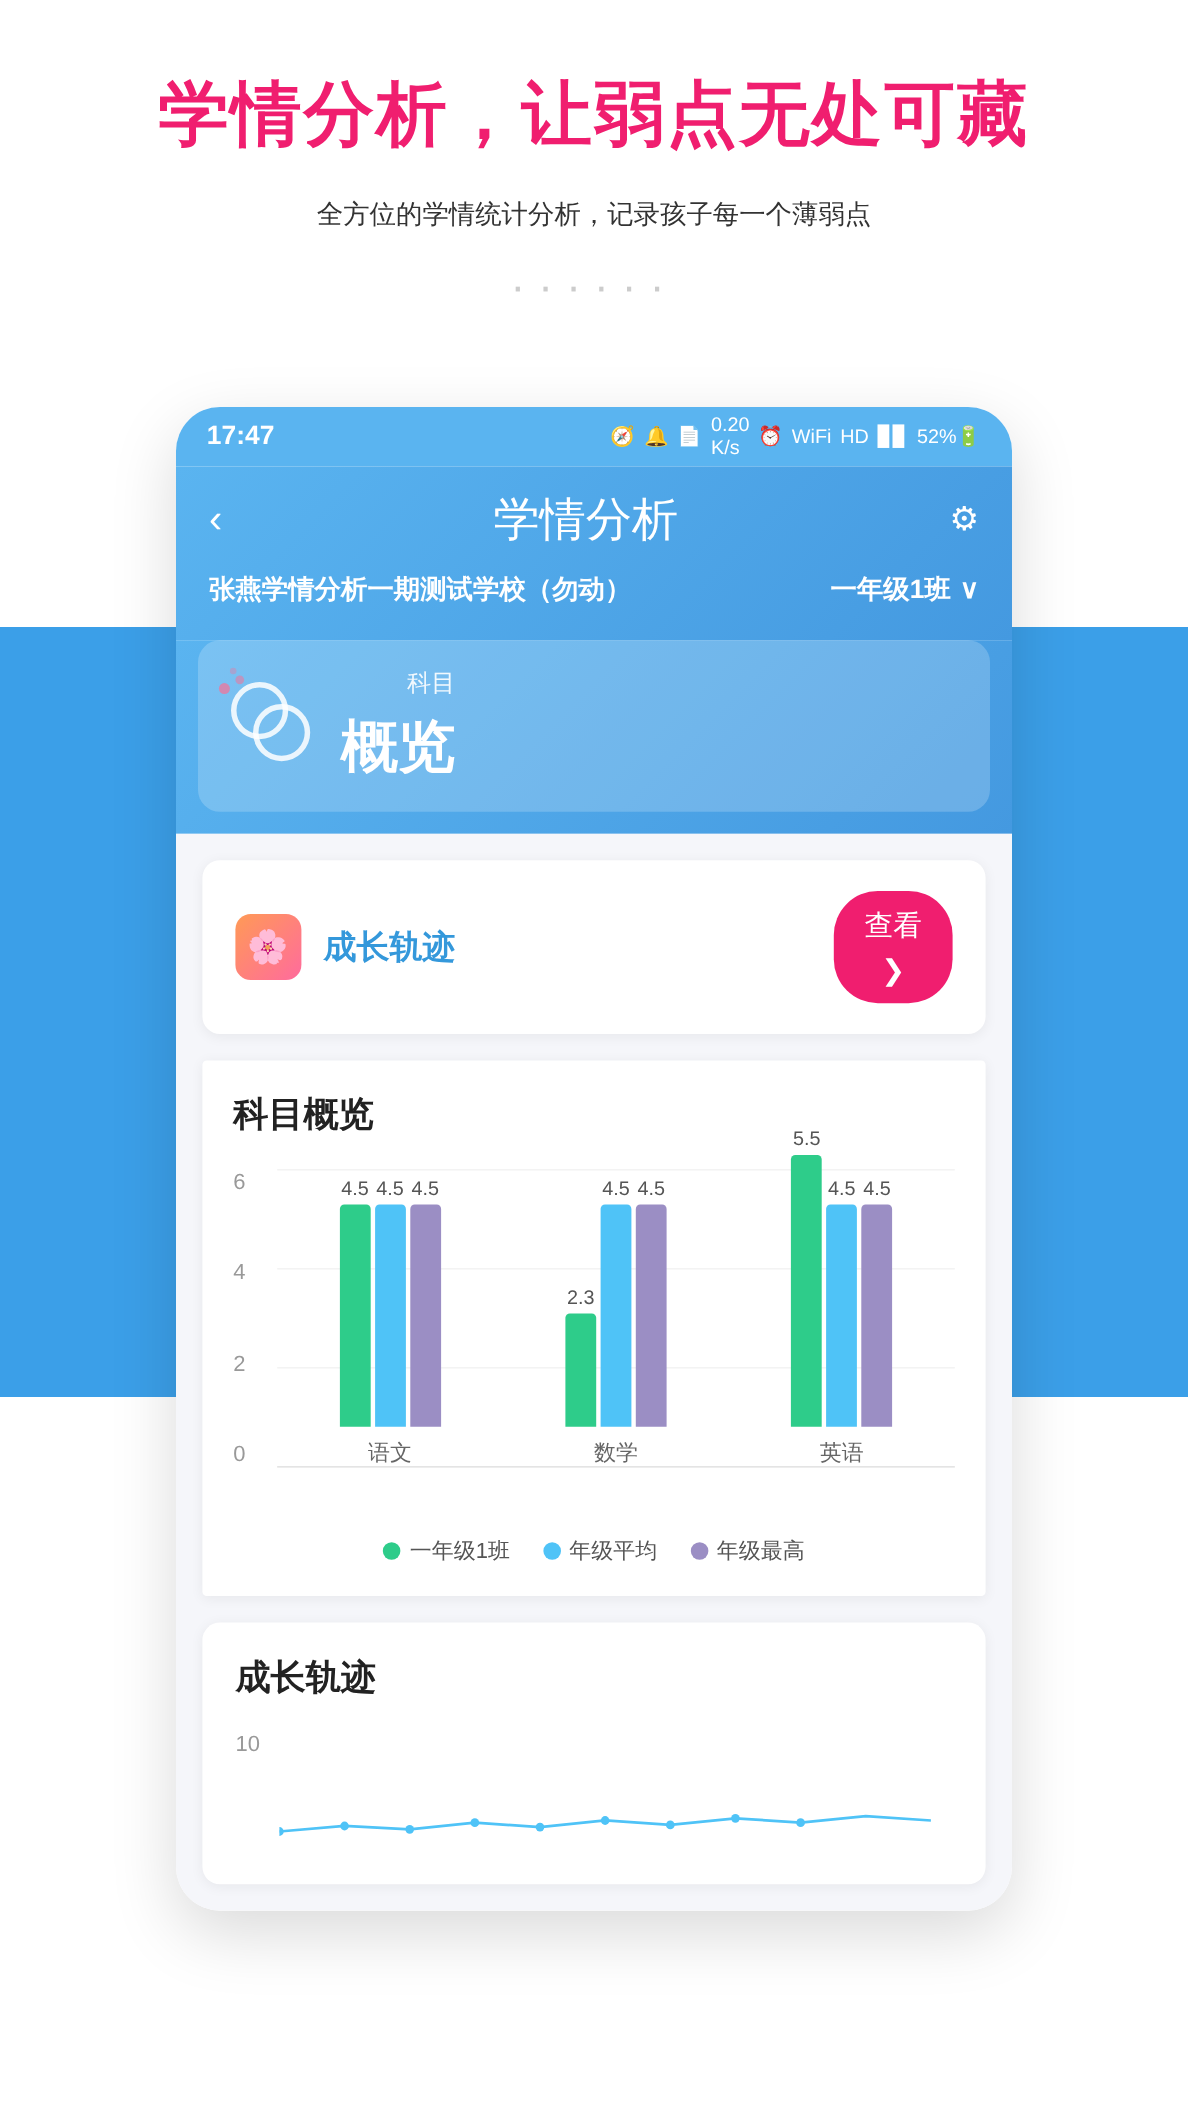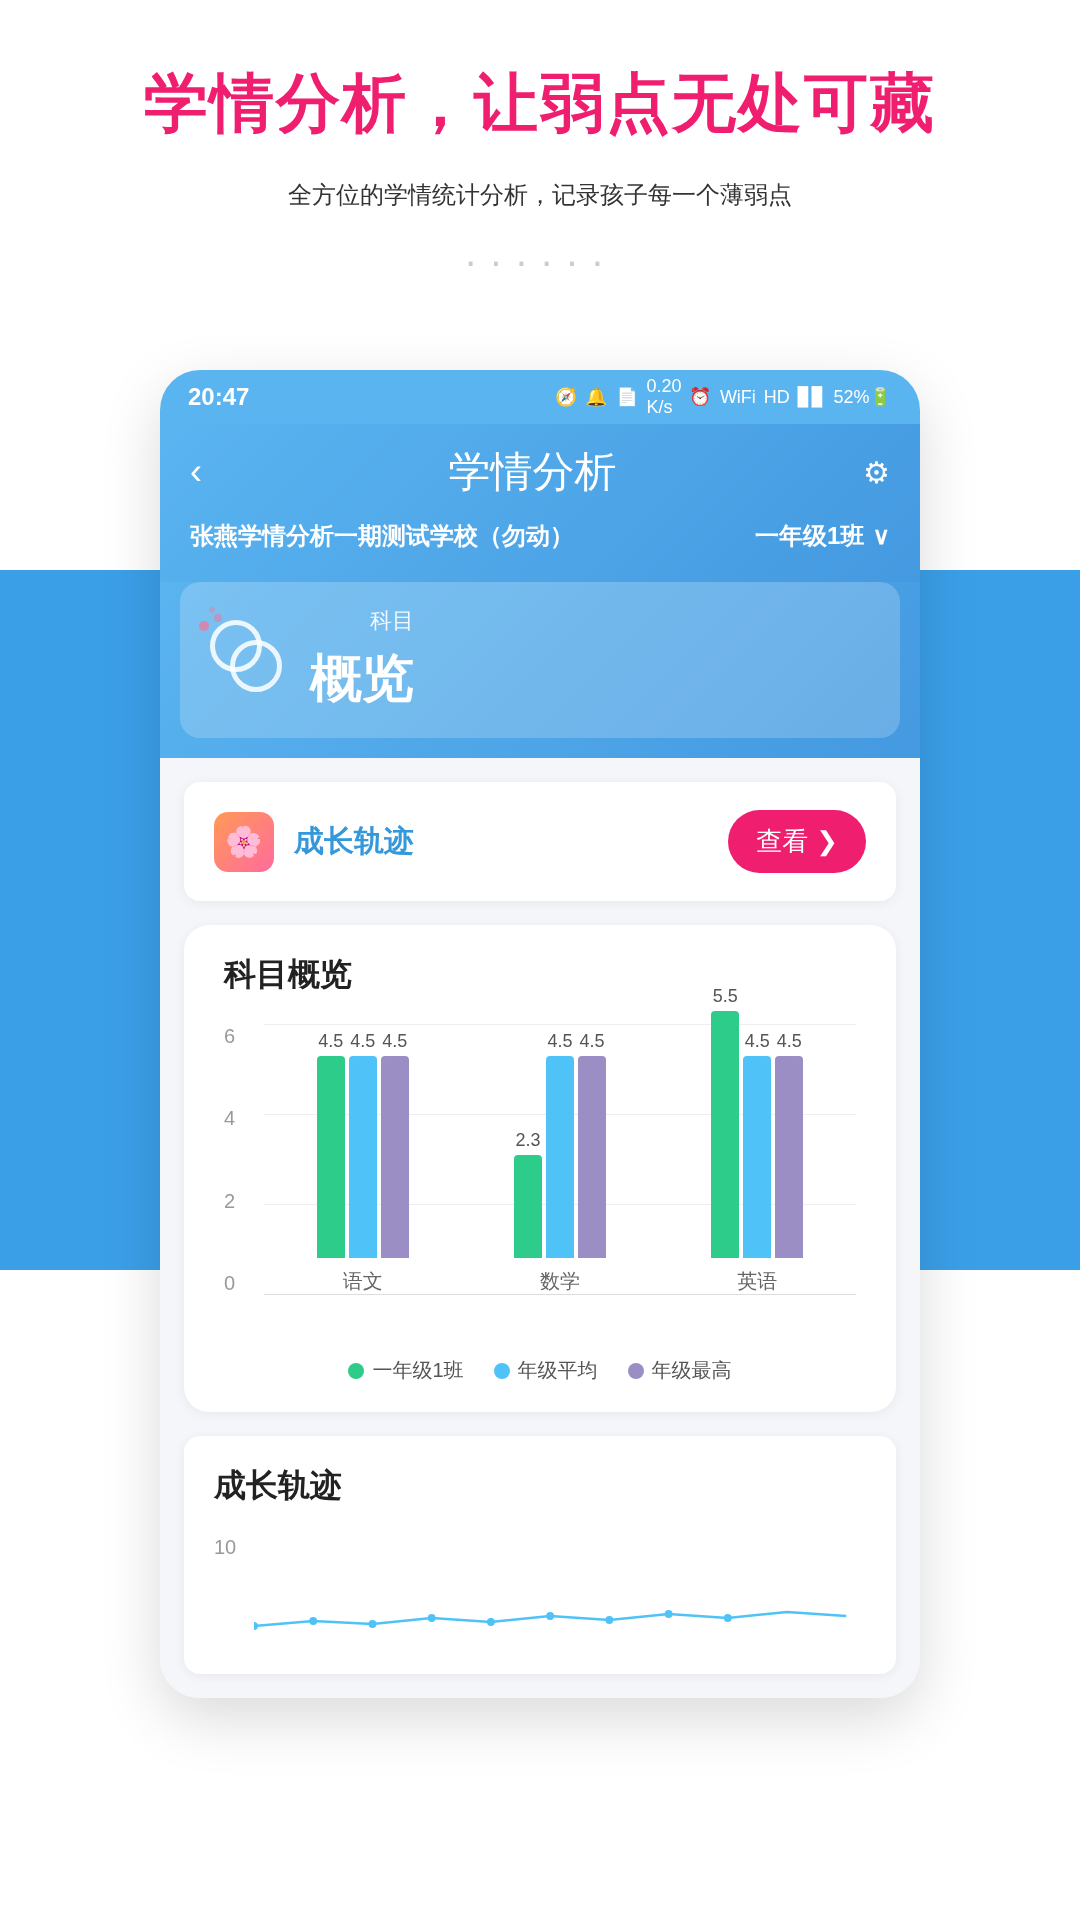--- a/index.html
+++ b/index.html
@@ -195,27 +195,28 @@
     }
     .view-btn {
       background: #f01e6f;
       color: white;
       border-radius: 40px;
       padding: 14px 28px;
       font-size: 26px;
       display: flex;
       align-items: center;
       gap: 8px;
+      flex-direction: column;
     }
 
     
     .chart-section {
       background: white;
-      border-radius: 25px;
-      padding: 28px 40px;
+      border-radius: 4px;
+      padding: 28px 28px;
       margin-bottom: 24px;
       box-shadow: 0 2px 12px rgba(0,0,0,0.06);
     }
     .section-title {
       font-size: 32px;
       font-weight: 700;
       color: #222;
       margin-bottom: 28px;
     }
     .chart-area {
@@ -385,21 +386,21 @@
   <div class="dots">······</div>
 </div>
 
 <div class="phone-container">
   <div class="blue-bg-left"></div>
   <div class="blue-bg-right"></div>
 
   <div class="phone-frame">
 
     <div class="status-bar">
-      <span class="status-time">20:47</span>
+      <span class="status-time">17:47</span>
       <div class="status-icons">
         <span>🧭</span>
         <span>🔔</span>
         <span>📄</span>
         <span>0.20<br>K/s</span>
         <span>⏰</span>
         <span>WiFi</span>
         <span>HD</span>
         <span>▊▊</span>
         <span>52%🔋</span>

